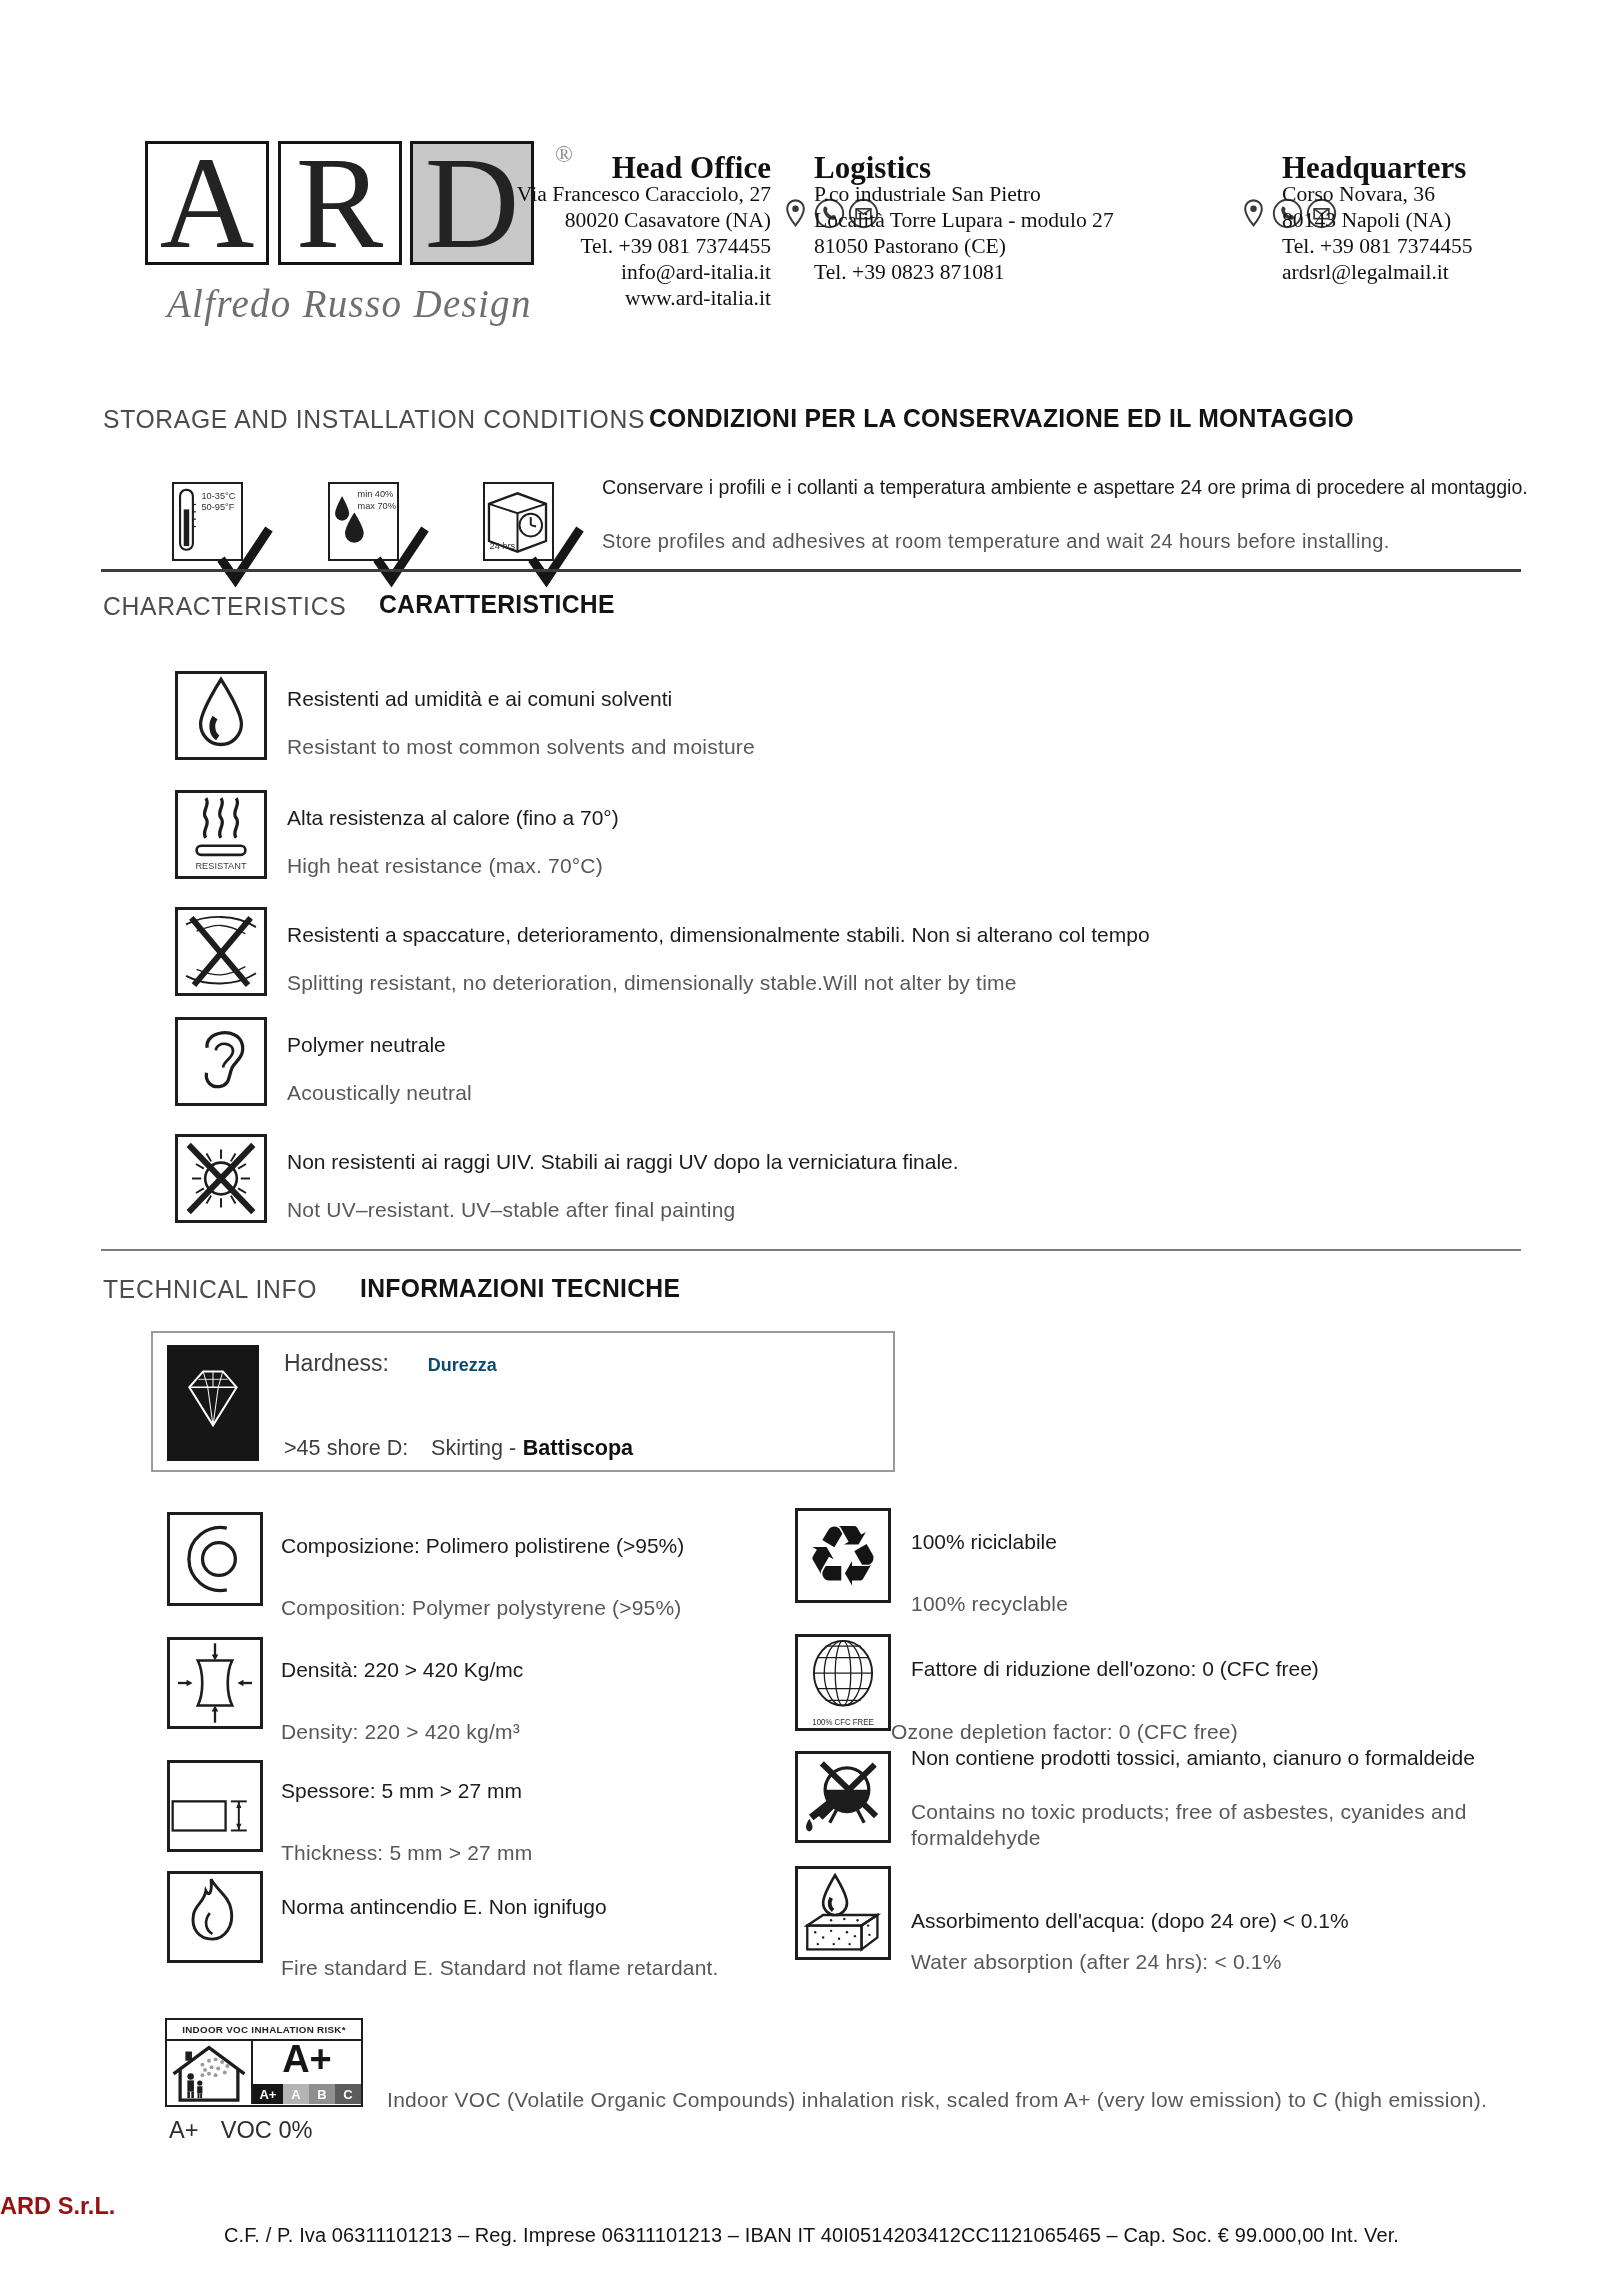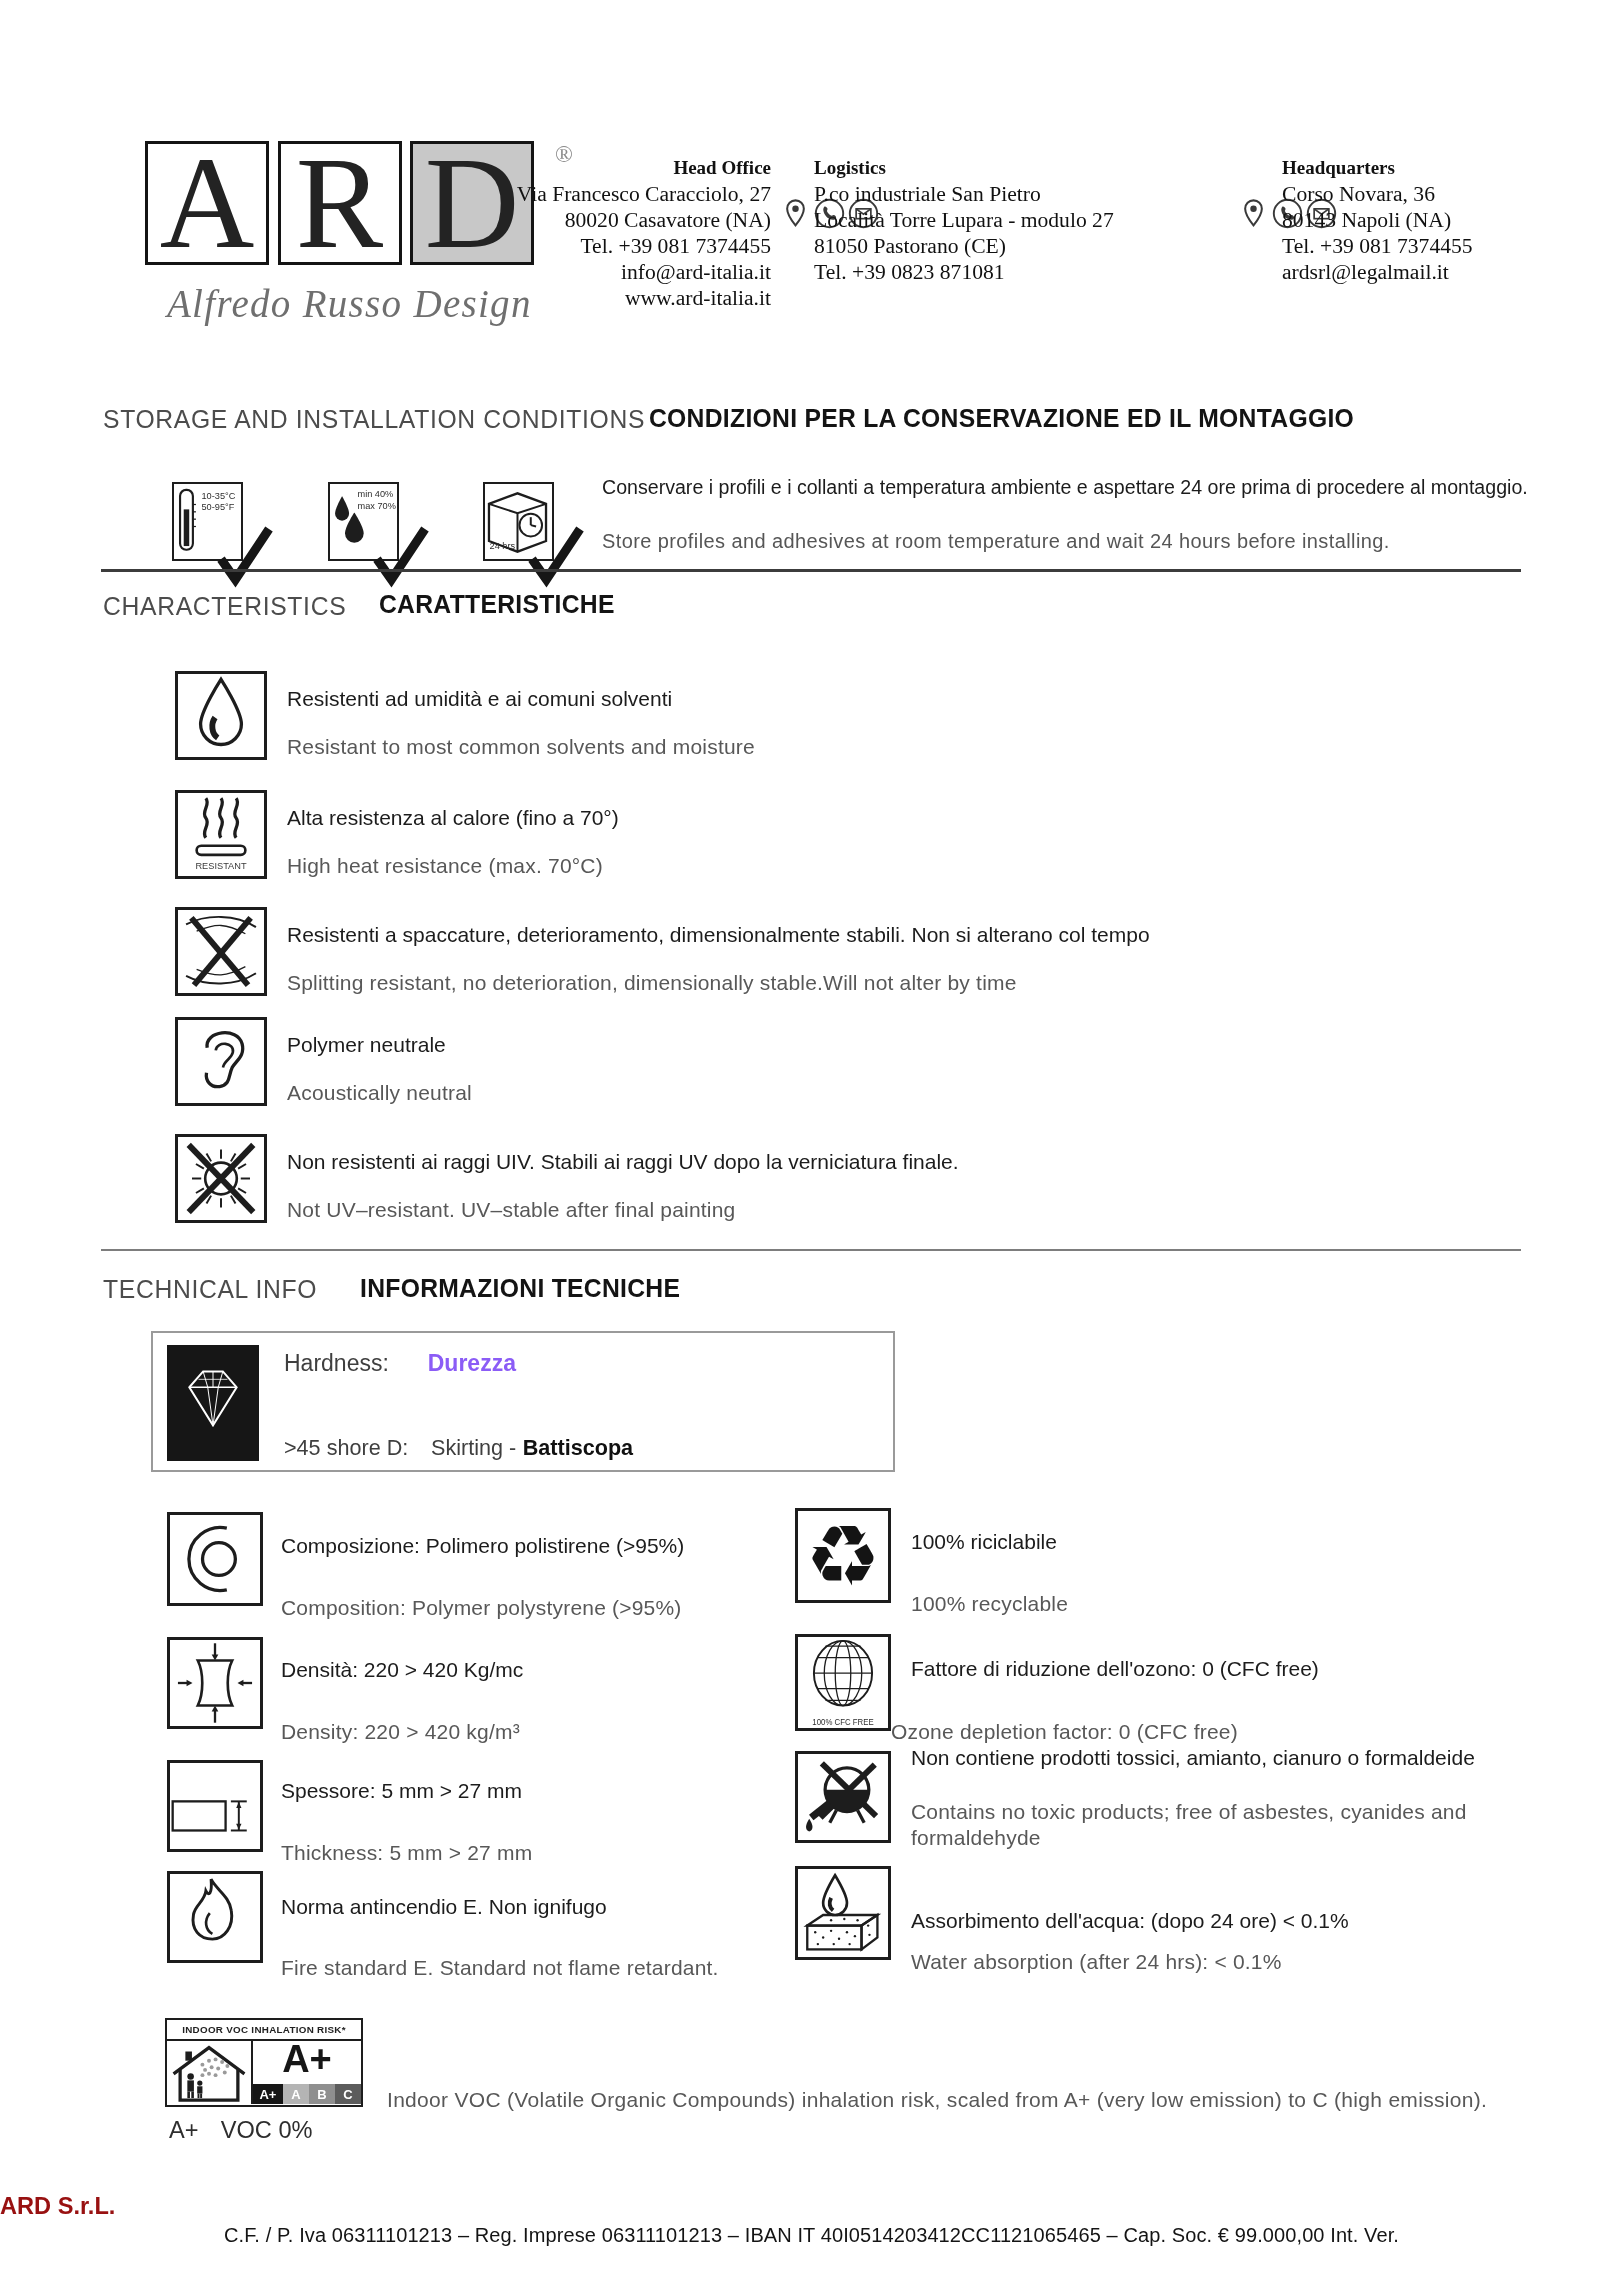--- a/index.html
+++ b/index.html
@@ -16,21 +16,21 @@
   .logo-box {
     width:124px; height:124px; border:3.9px solid #141414; background:#fff;
     display:flex; align-items:center; justify-content:center;
     font-family:"Liberation Serif", serif; font-size:131px; line-height:124px; color:#232323;
   }
   .reg-mark { font-size:23.6px; color:#8a8a8a; font-family:"Liberation Serif",serif; }
   .tagline { font-family:"Liberation Serif",serif; font-style:italic; font-size:39px;
     color:#6f6f6f; letter-spacing:1.3px; white-space:nowrap; }
 
   
-  .contact-title { font-size:19px; font-weight:bold; color:#111; line-height:27px; }
+  .contact-title { font-size:31px; font-weight:bold; color:#111; line-height:27px; }
   .contact-line  { font-size:21.6px; color:#111; line-height:26px; white-space:nowrap; }
   .c-icon { width:31px; height:31px; }
 
   
   .h-en { font-size:26px; color:#4c4c4c; letter-spacing:0.7px; transform:scaleX(.95);
           transform-origin:left center; white-space:nowrap; }
   .h-it { font-size:26px; color:#141414; font-weight:bold; letter-spacing:0.3px;
           transform:scaleX(.95); transform-origin:left center; white-space:nowrap; }
 
   .rule { background:#3c3c3c; }
@@ -40,21 +40,21 @@
   .sbox { border:2.6px solid #1d1d1d; background:#fff; position:absolute; }
   .tiny { font-size:9.2px; line-height:11.8px; color:#2e2e2e; white-space:nowrap; }
 
   .row-it { font-size:21px; line-height:26px; color:#1c1c1c; white-space:nowrap; }
   .row-en { font-size:21px; line-height:26px; color:#585858; letter-spacing:0.2px; white-space:nowrap; }
   .wrapt  { white-space:normal; }
 
   
   .hard-box { border:2px solid #9a9a9a; background:#fff; }
   .hard-label-en { font-size:23px; color:#3f3f3f; }
-  .hard-label-it { font-size:23px; color:#8b5cf6; font-weight:bold; }
+  .hard-label-it { font-size:18px; color:#0c4a6e; font-weight:bold; }
   .hard-line { font-size:21.6px; color:#3f3f3f; white-space:nowrap; }
   .hard-grade { display:inline-block; width:147px; }
   .hard-it { color:#111; font-weight:bold; margin-left:6.5px; }
 
   .recycle-glyph { font-family:"DejaVu Sans", sans-serif; font-size:84px; line-height:86px; color:#141414; }
 
   
   .voc-box { border:2.6px solid #1d1d1d; background:#fff; }
   .voc-head { height:21px; border-bottom:2.6px solid #1d1d1d; display:flex; align-items:center;
               justify-content:center; font-size:9.8px; font-weight:bold; color:#222; letter-spacing:0.3px; }

